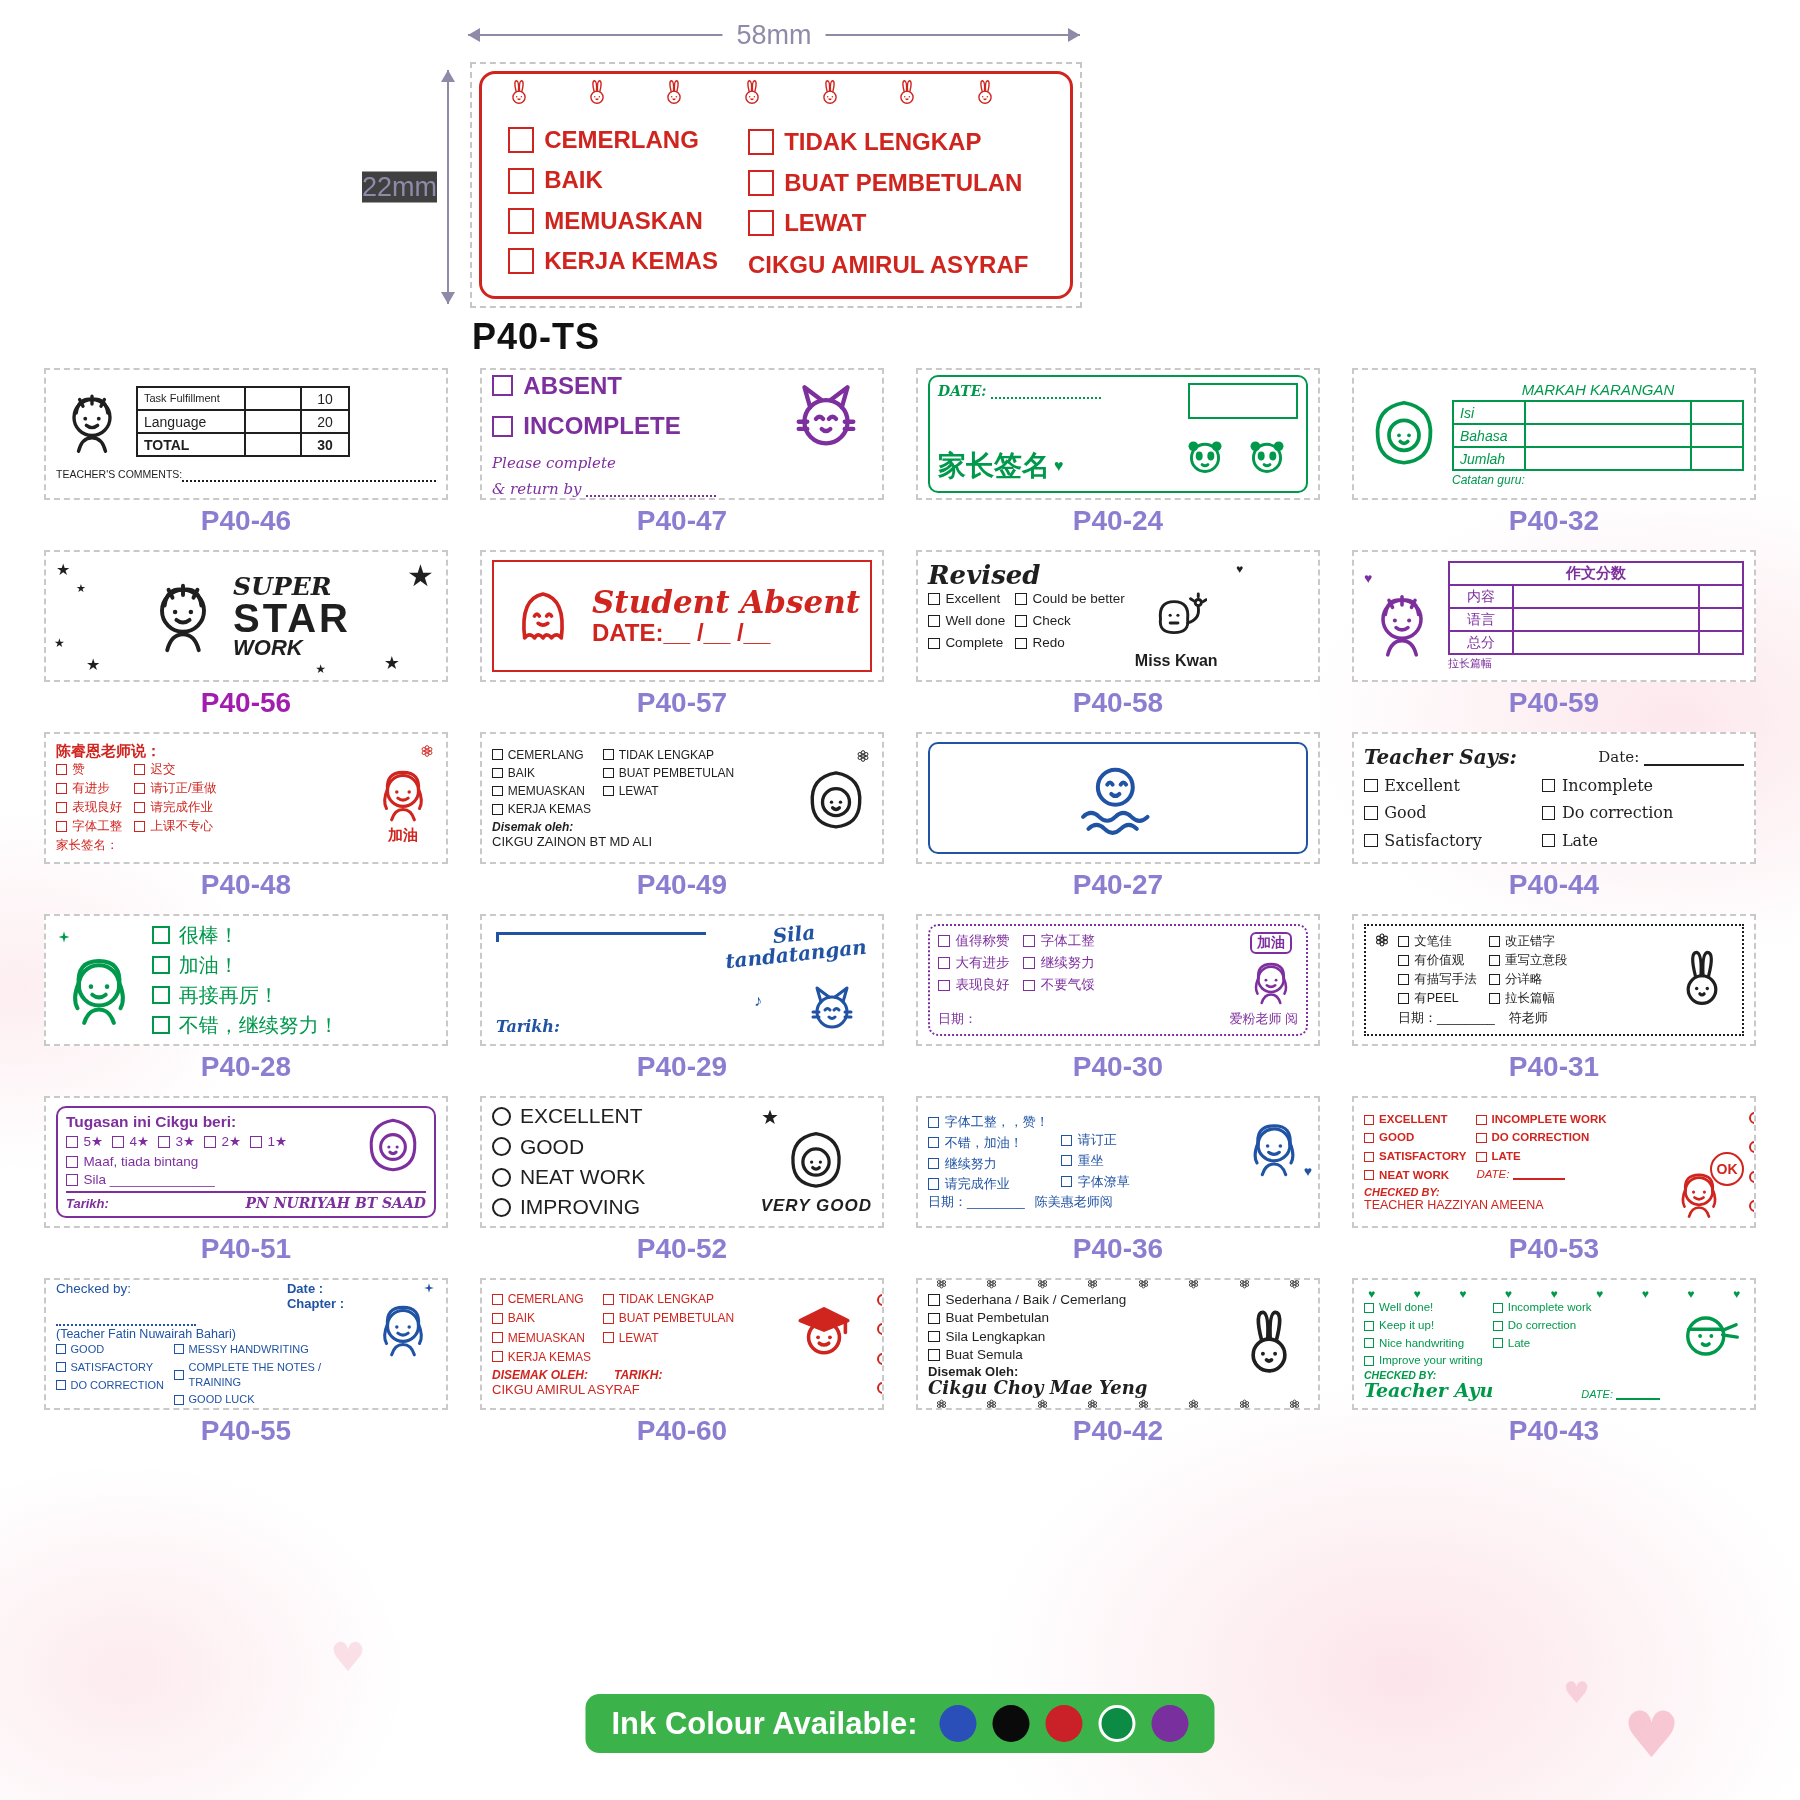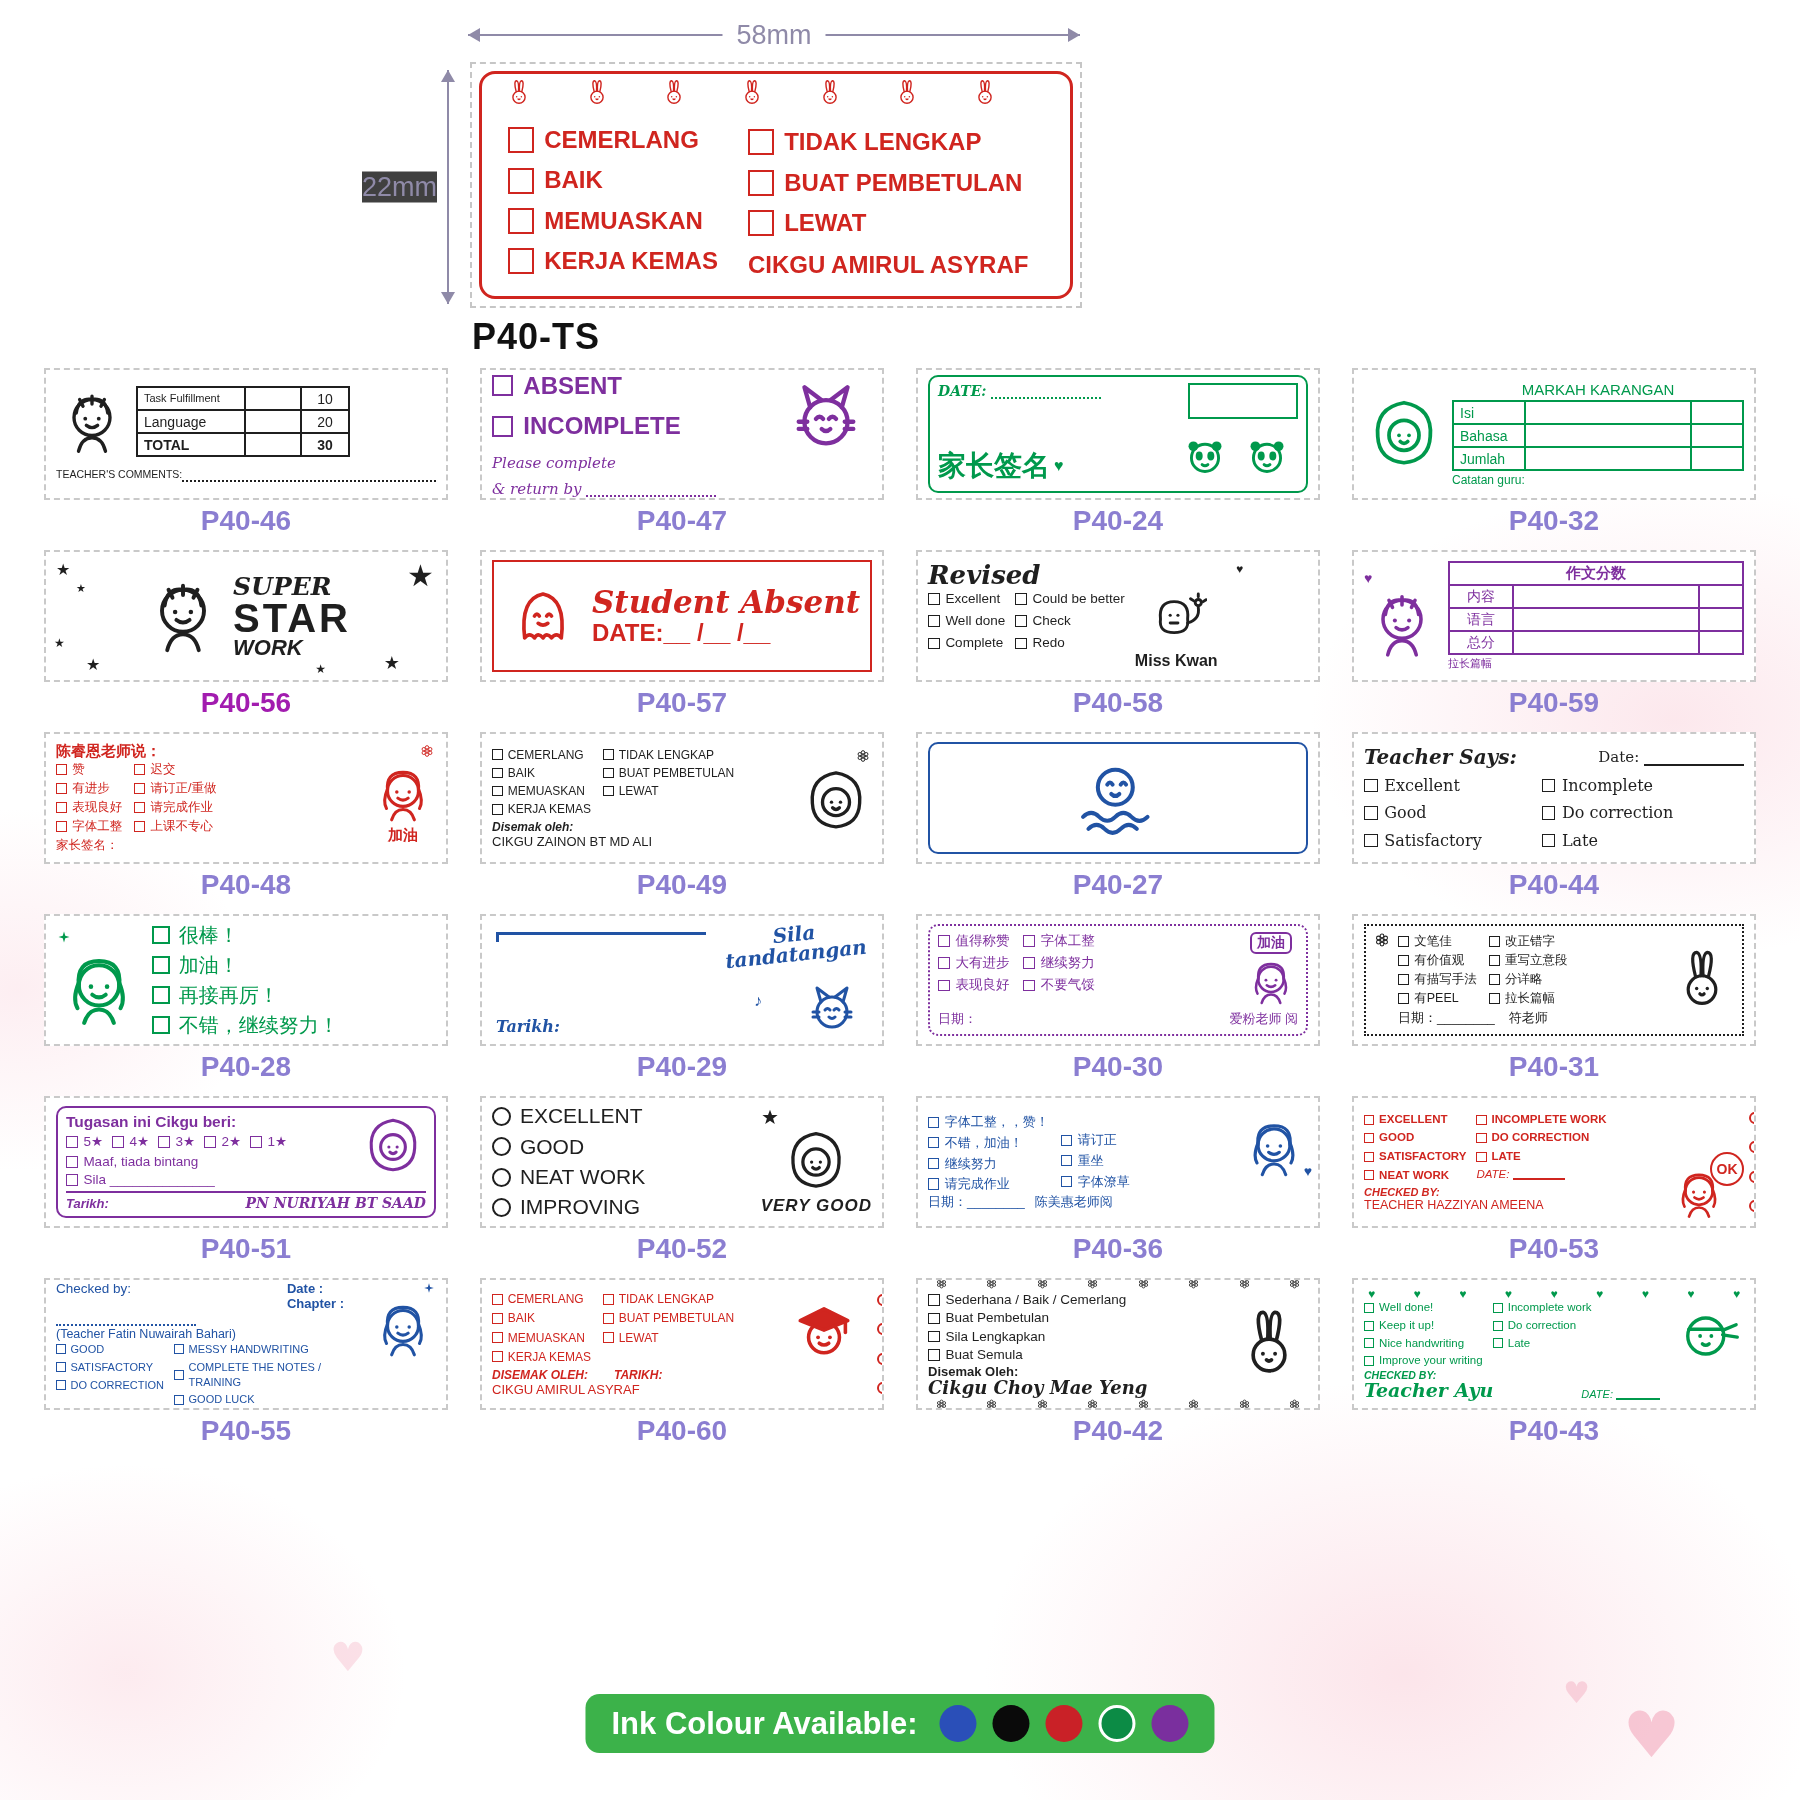--- a/index.html
+++ b/index.html
@@ -344,21 +344,21 @@
                   <use href="#panda"></use>
                 </svg>
             </div>
           </div>
         </div>
       </div>
       <div class="code" style="color: rgb(139, 126, 209);">P40-24</div>
     </div>
 
     <div class="cell">
-      <div class="card" style="color: rgb(0, 153, 76);">
+      <div class="card" style="color: rgb(0, 153, 76); font-style: italic;">
         <div class="row" style="gap:8px">
           <svg class="chr" width="80" height="80" viewBox="0 0 64 64">
               <use href="#hijab"></use>
             </svg>
           <div style="flex:1">
             <div class="ctr" style="font-size:15px;margin-bottom:2px">MARKAH KARANGAN</div>
             <table class="tbl" style="width:100%">
               <tbody>
                   <tr>
                     <td style="width:72px">Isi</td>

